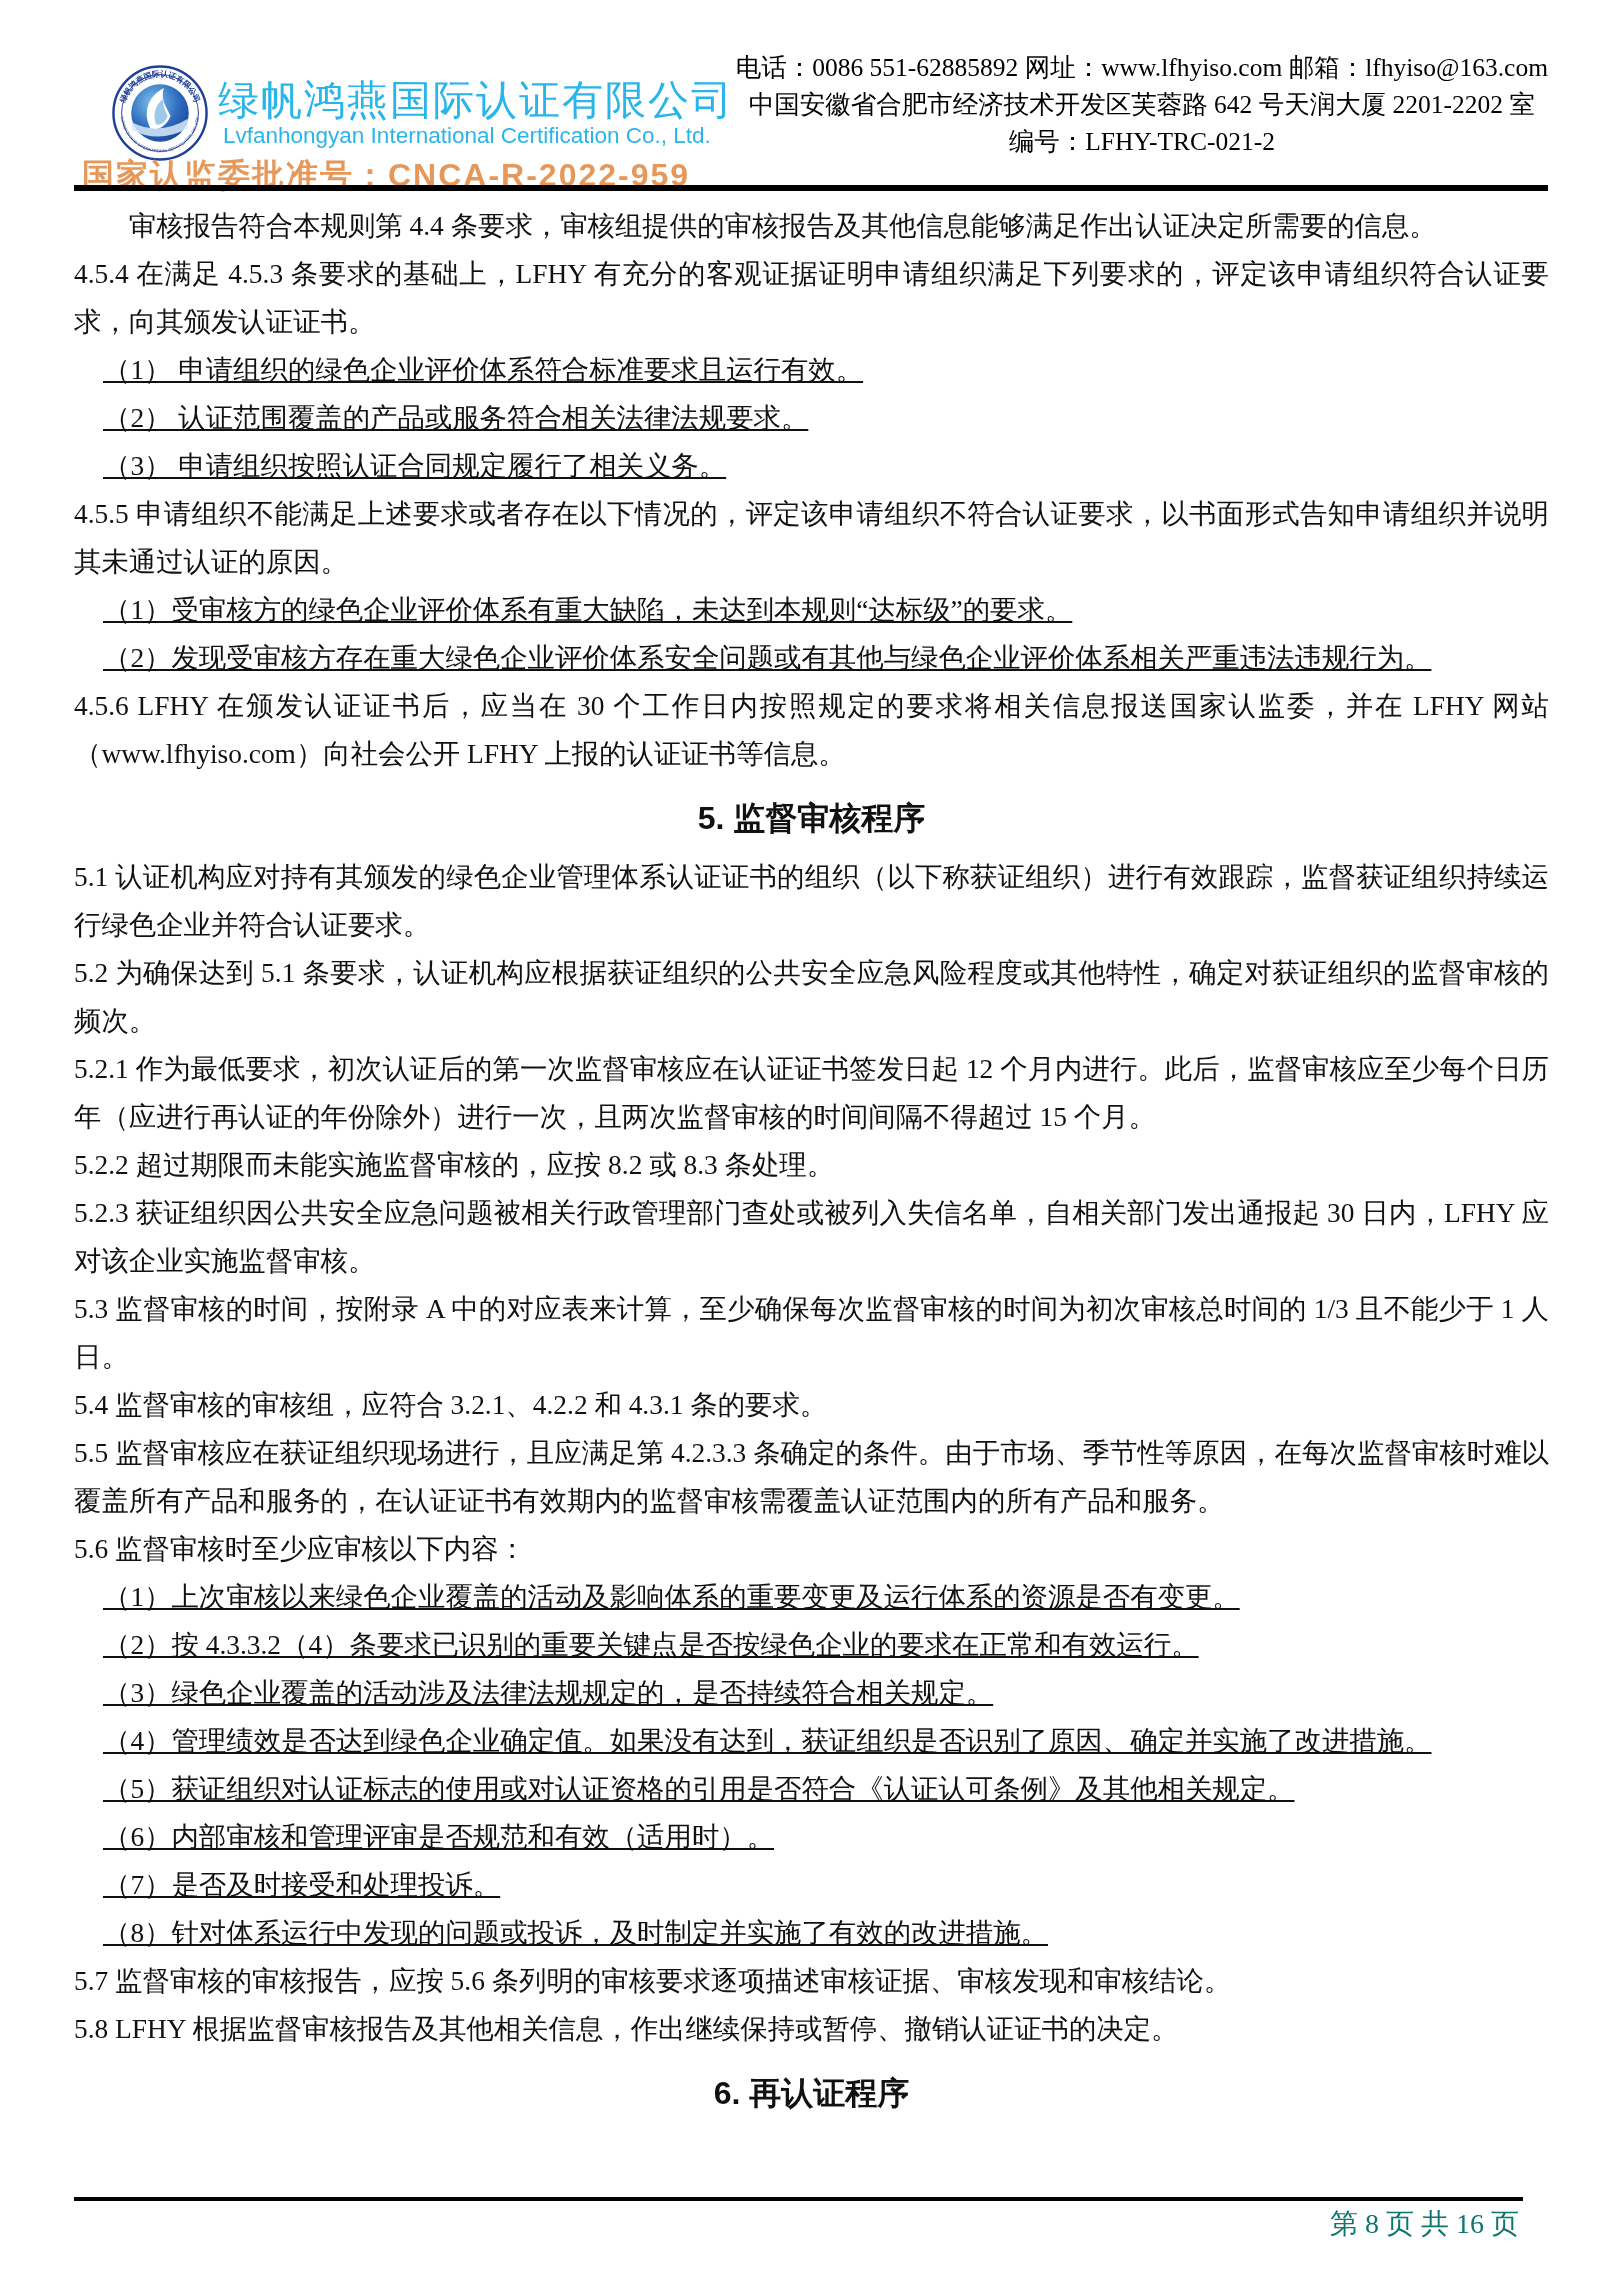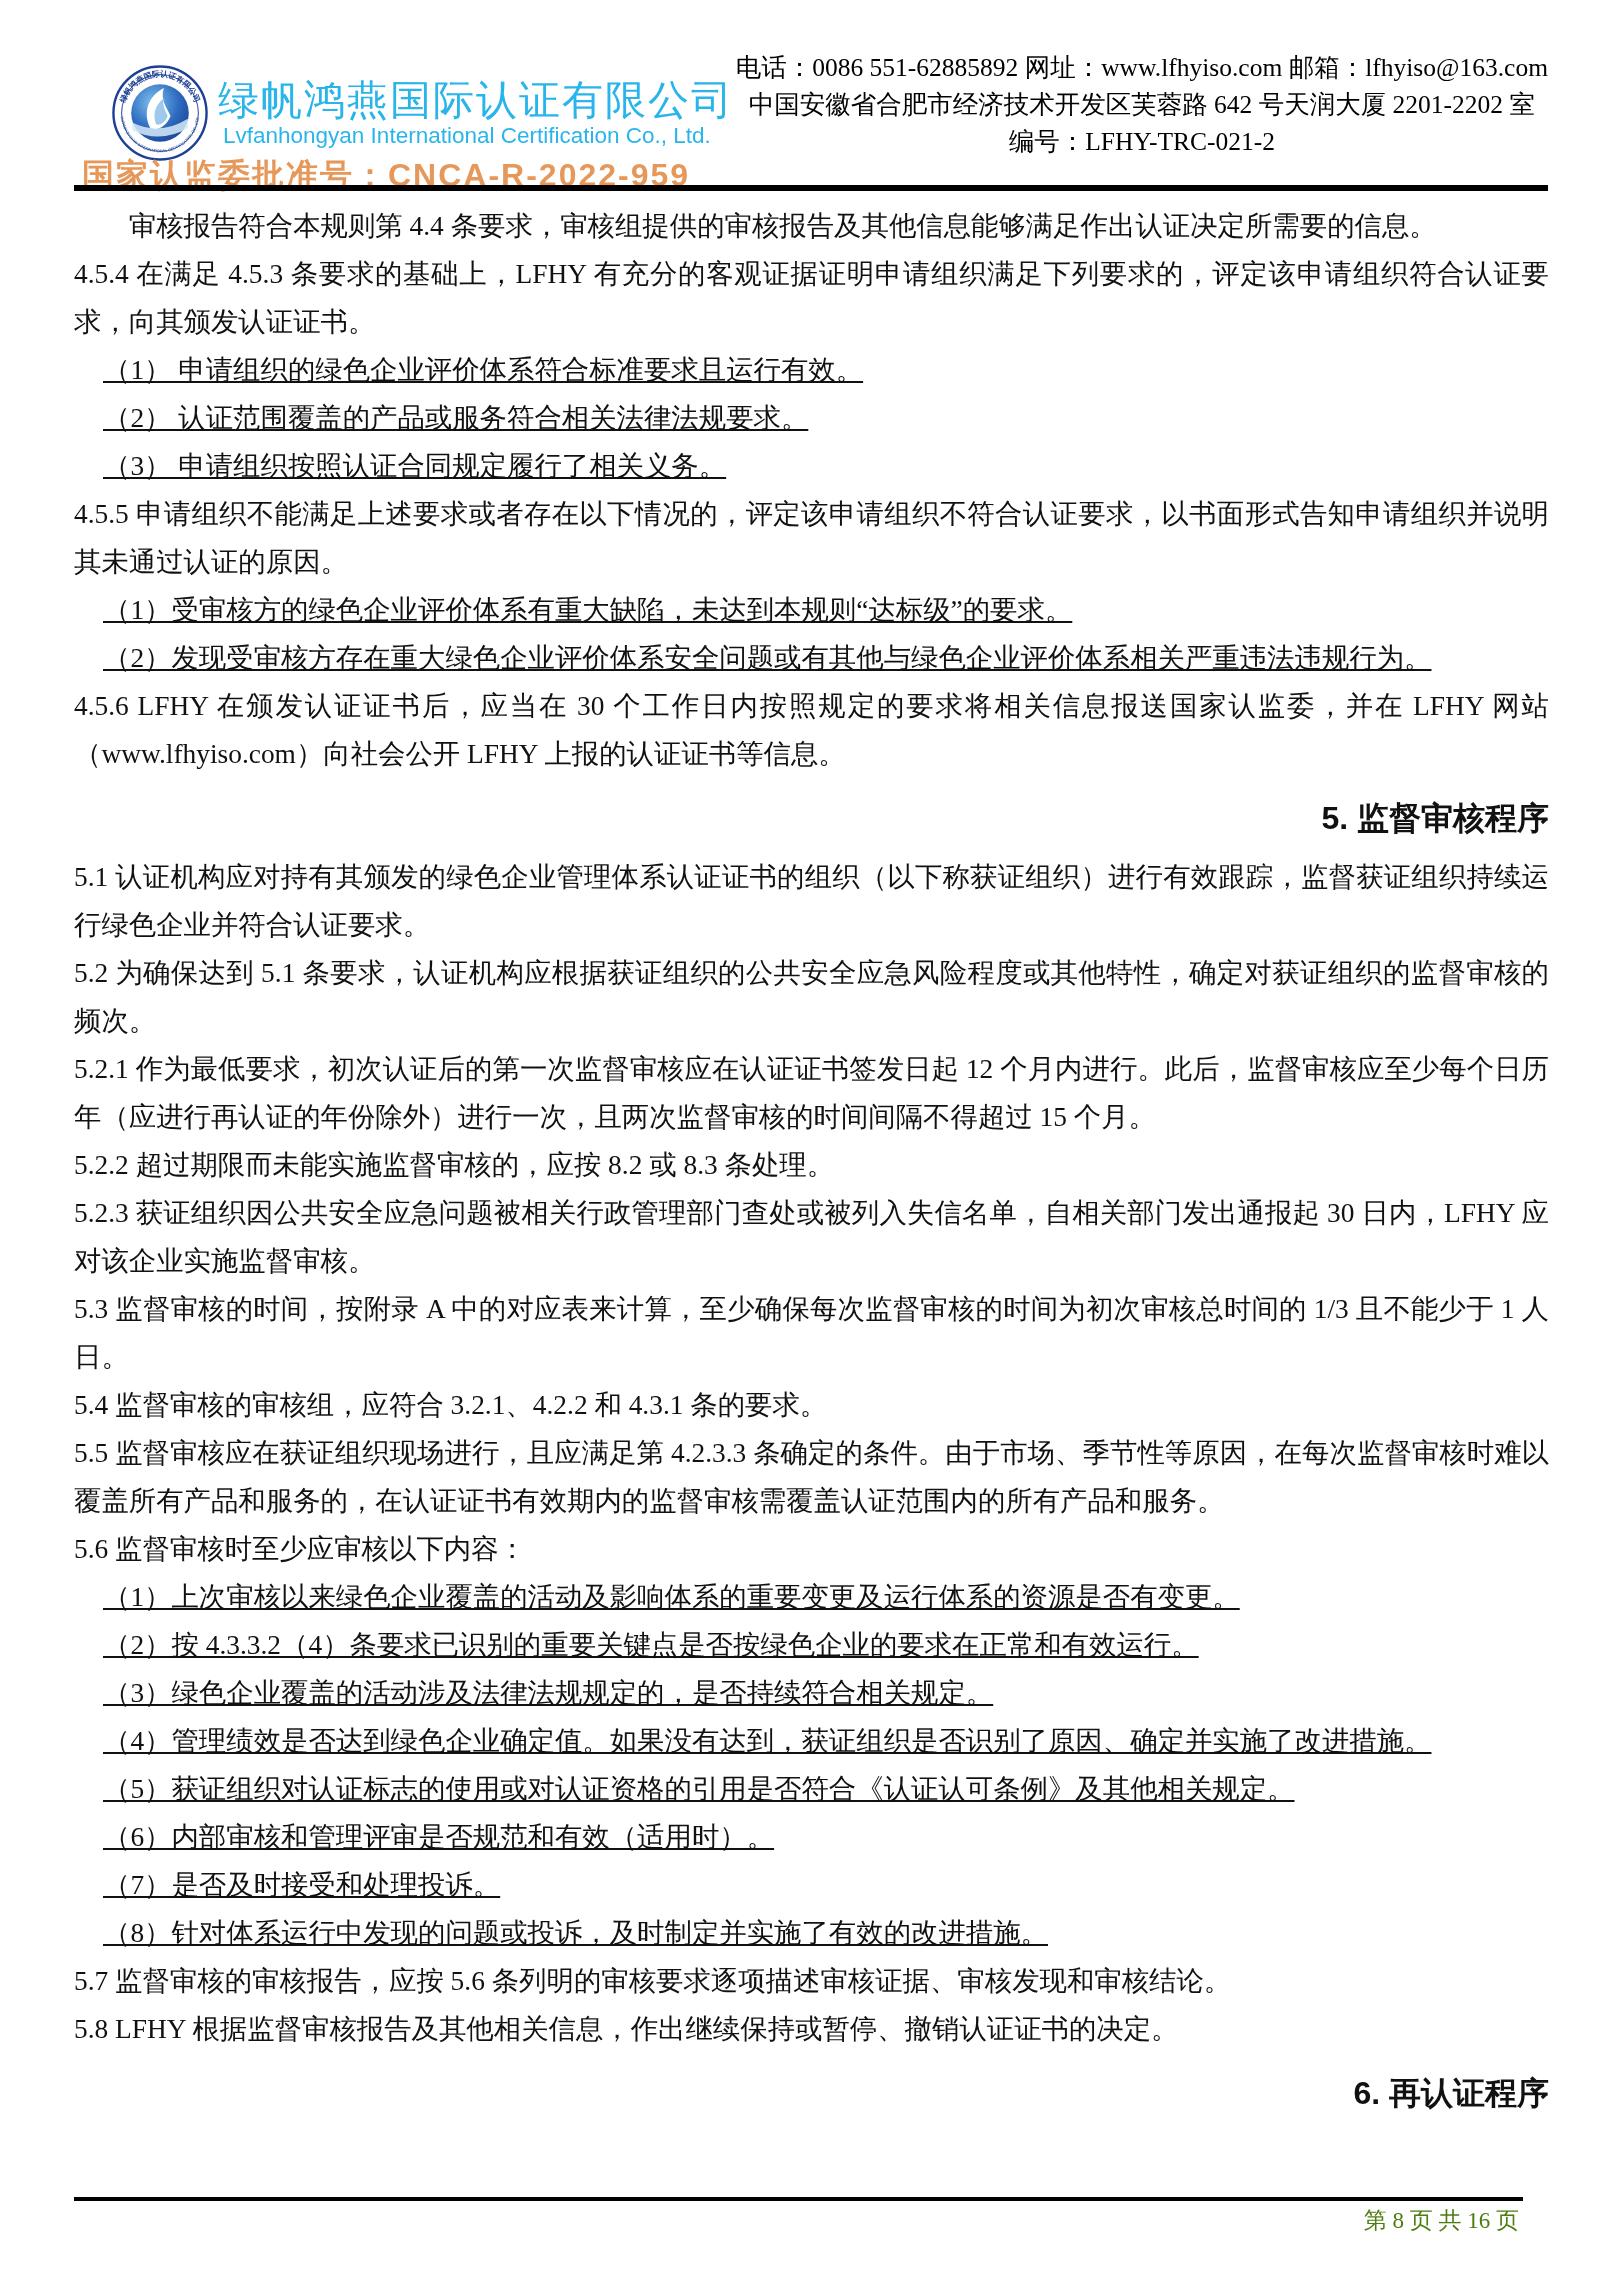--- a/index.html
+++ b/index.html
@@ -43,27 +43,27 @@
   .doc-body{
     position:absolute;left:74px;top:202px;width:1475px;
     font-size:27.4px;line-height:48px;
   }
   .para{text-align:justify;}
   .para.first-indent{text-indent:2em;}
   .para.item{padding-left:29px;text-decoration:underline;}
   .para.heading{
     font-family:"Liberation Sans","DejaVu Sans",sans-serif;
     font-weight:bold;font-size:32px;line-height:48px;
-    margin-top:15.7px;margin-bottom:11.8px;text-align:right;
+    margin-top:15.7px;margin-bottom:11.8px;text-align:center;
   }
   
   .ftr-rule{position:absolute;left:74px;top:2197px;width:1449px;height:3.9px;background:#000;}
   .ftr-page{
     position:absolute;right:102px;top:2205px;
-    font-size:23px;color:#4d7c0f;white-space:nowrap;
+    font-size:28px;color:#0f766e;white-space:nowrap;
   }
 </style>
 </head>
 <body>
 
 <div class="page">
 
   <div>
     <svg class="hdr-logo" viewBox="0 0 100 100">
       <defs>

